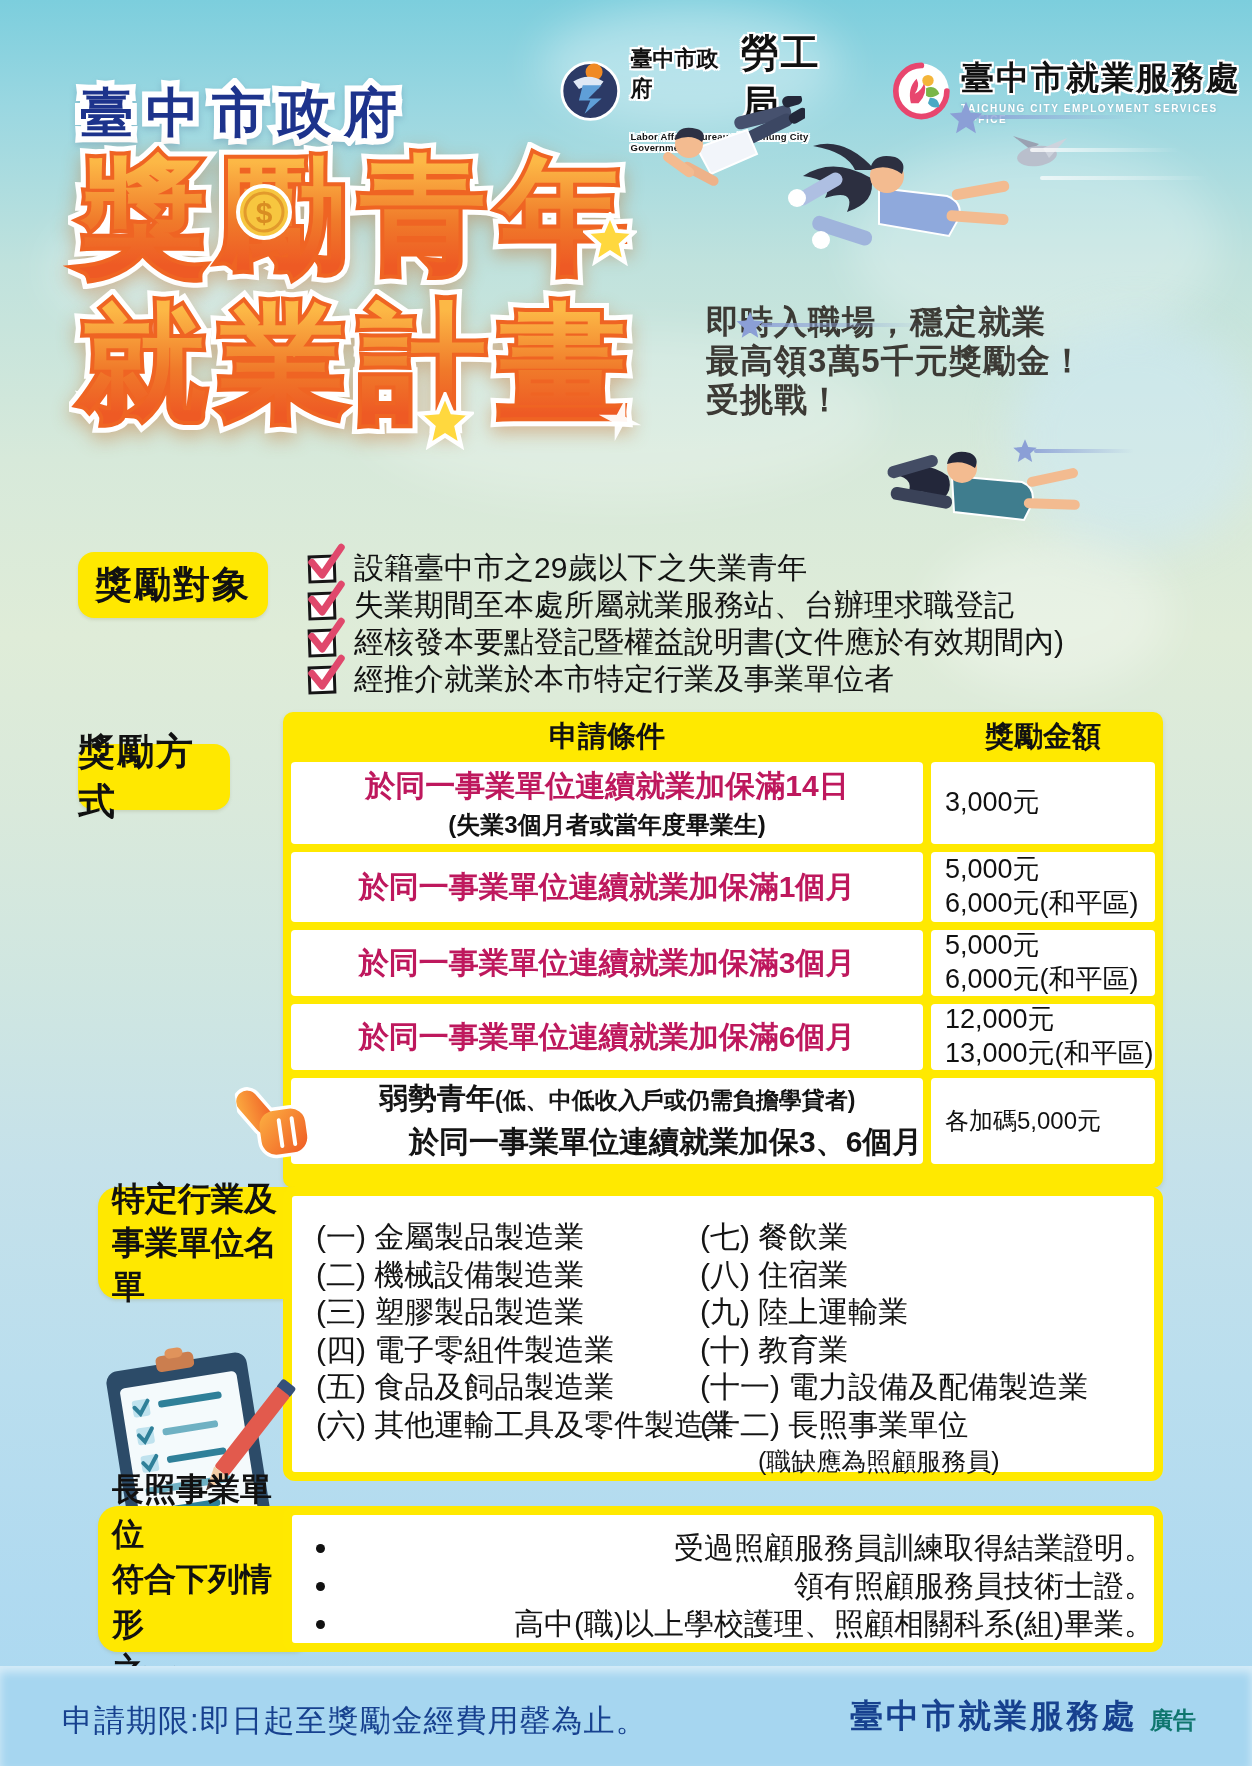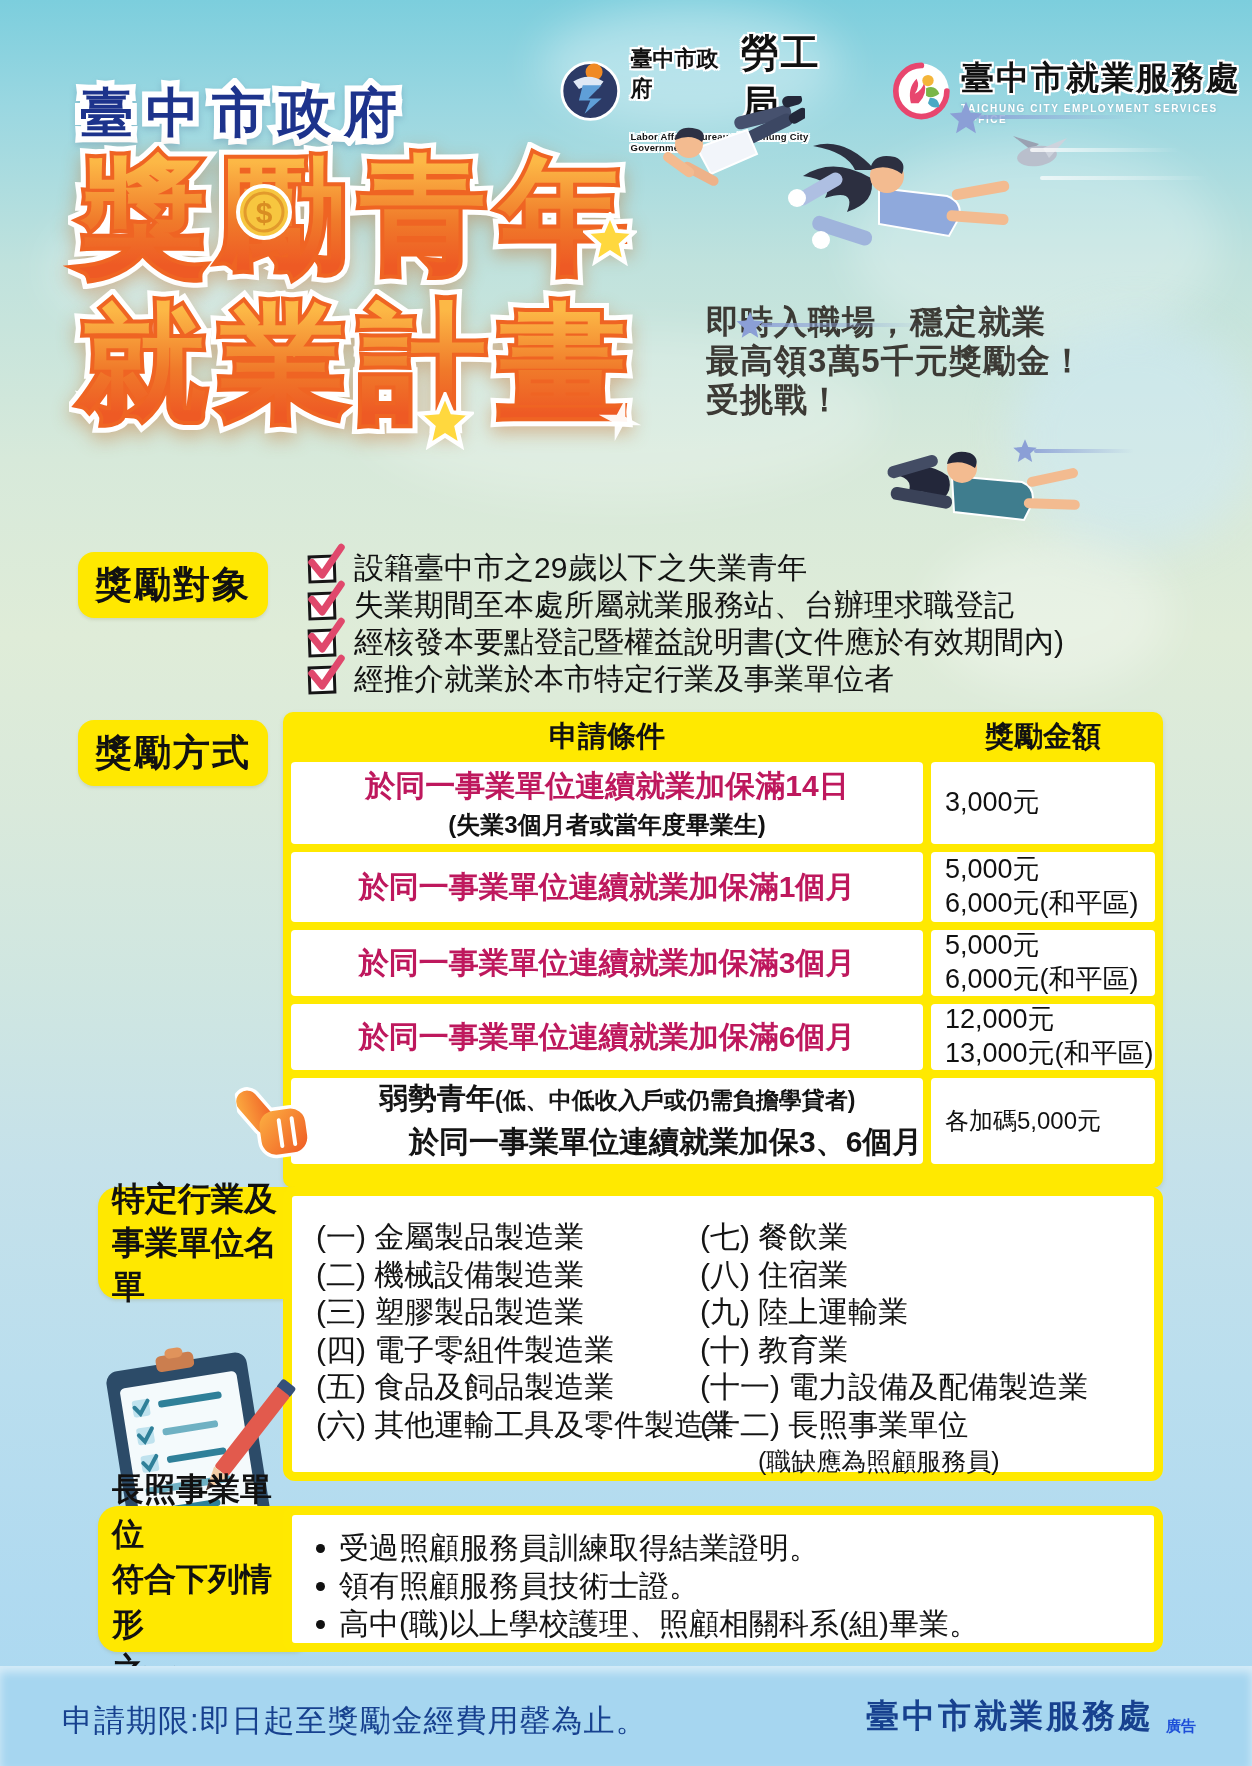--- a/index.html
+++ b/index.html
@@ -30,21 +30,21 @@
   .bubble span{position:absolute;left:0;top:0;white-space:nowrap;font-size:126px;font-weight:900;letter-spacing:14px;line-height:1;}
   .bubble .s-white{-webkit-text-stroke:18px #fff;color:#fff;filter:drop-shadow(0 7px 9px rgba(196,98,22,.38));}
   .bubble .s-orange{-webkit-text-stroke:8px #ef6423;color:#ef6423;}
   .bubble .fill{background:linear-gradient(180deg,#fcb846 8%,#f07a2a 55%,#ee5a24 90%);-webkit-background-clip:text;background-clip:text;color:transparent;}
   .bubble1{top:152px;} .bubble2{top:300px;}
   .tagline{position:absolute;left:706px;top:302px;width:400px;font-size:33px;font-weight:800;color:#3c3a35;line-height:39px;letter-spacing:1px;}
   .tagline span{display:block;}
   
   .tag{position:absolute;left:78px;background:#ffe800;border-radius:16px;color:#111;font-weight:bold;display:flex;align-items:center;justify-content:center;box-shadow:0 2px 3px rgba(150,160,120,.25);}
   .tag-targets{top:552px;width:190px;height:66px;font-size:37px;letter-spacing:2px;}
-  .tag-rewards{top:720px;width:190px;height:66px;font-size:37px;letter-spacing:2px;}
+  .tag-rewards{top:744px;width:152px;height:66px;font-size:37px;letter-spacing:2px;}
   .tag-multi{flex-direction:column;align-items:flex-start;justify-content:center;padding:10px 14px;border-radius:20px;margin-left:20px;}
   .tag-industries{top:1187px;width:212px;height:112px;font-size:33px;line-height:44px;}
   .tag-longcare{top:1506px;width:214px;height:146px;font-size:32px;line-height:45px;}
   
   .checks{position:absolute;left:308px;top:550px;}
   .check-item{display:flex;align-items:center;height:37px;position:relative;}
   .checkbox{flex:none;width:28px;height:28px;border:3px solid #161616;background:#fff;margin-right:18px;transform:rotate(-2deg);position:relative;}
   .checkbox svg{position:absolute;top:-17px;left:-7px;overflow:visible;}
   .check-text{font-size:30px;color:#121212;white-space:nowrap;}
   
@@ -64,28 +64,28 @@
   .rt-amt-small{font-size:24px;}
   .thumb{position:absolute;left:-52px;top:-4px;transform:rotate(-8deg);}
   
   .ind-box{position:absolute;left:283px;top:1187px;width:880px;height:294px;background:#fff;border:9px solid #ffe900;border-radius:12px;}
   .ind-col{position:absolute;top:22px;font-size:30px;line-height:37.5px;color:#141414;white-space:nowrap;}
   .ind-col1{left:24px;} .ind-col2{left:408px;}
   .ind-col div{height:37.5px;}
   .ind-note{font-size:25px;margin-left:58px;height:34px;color:#141414;}
   
   .lc-box{position:absolute;left:283px;top:1506px;width:880px;height:146px;background:#fff;border:9px solid #ffe900;border-radius:12px;padding:14px 0 0 24px;}
-  .lc-item{display:flex;align-items:center;height:38px;font-size:30px;color:#141414;}
+  .lc-item{display:flex;align-items:center;height:38px;font-size:30px;color:#141414;justify-content:space-between;}
   .dot{flex:none;width:9px;height:9px;border-radius:50%;background:#111;margin-right:14px;}
   
   .footer-band{position:absolute;left:0;top:1666px;width:1252px;height:100px;background:#a6d6f0;box-shadow:inset 0 6px 10px rgba(255,255,255,.55);}
   .footer-deadline{position:absolute;left:62px;top:34px;font-size:31px;font-weight:normal;color:#17418f;letter-spacing:1px;}
   .footer-right{position:absolute;right:56px;top:28px;display:flex;align-items:flex-end;gap:12px;}
   .footer-org{font-size:33px;font-weight:bold;color:#17418f;letter-spacing:3px;}
-  .footer-ad{font-size:15px;font-weight:bold;color:#1d4ed8;padding-bottom:3px;}
+  .footer-ad{font-size:23px;font-weight:bold;color:#0f766e;padding-bottom:3px;}
   
   .deco{position:absolute;pointer-events:none;}
   .trail{position:absolute;height:4px;border-radius:2px;background:linear-gradient(90deg,rgba(139,159,214,.85),rgba(139,159,214,0));}
 </style>
 </head>
 <body>
 
 <div class="poster">
 
   <div class="cloud" style="left:540px;top:6px;width:300px;height:120px;background:rgba(255,255,255,.35);"></div>

